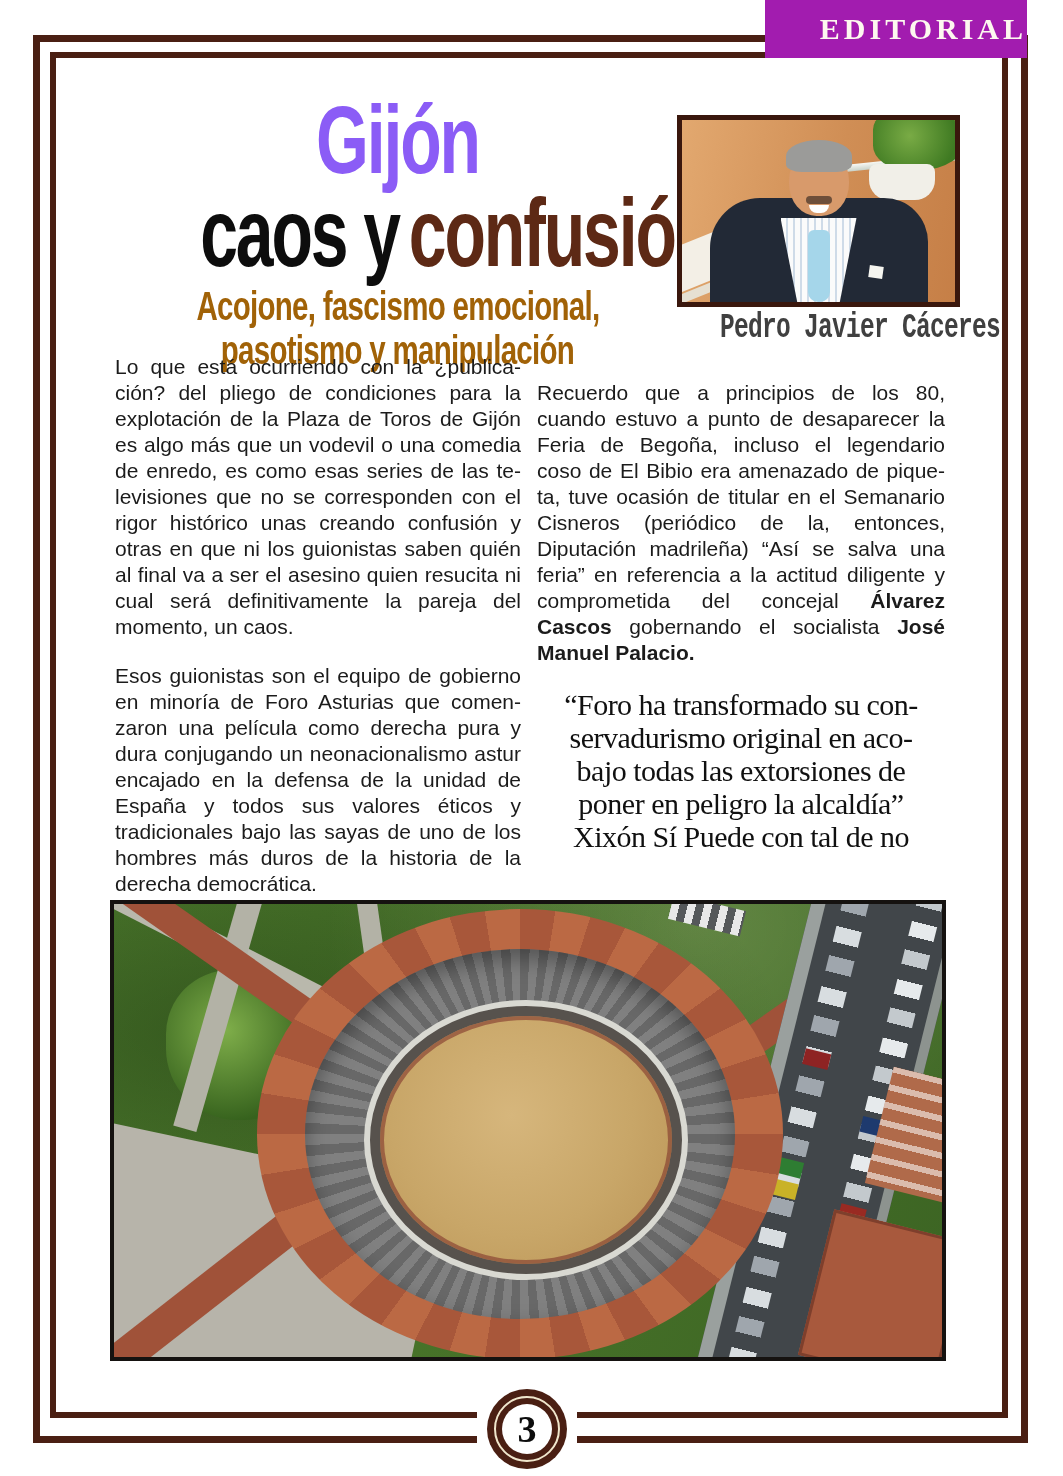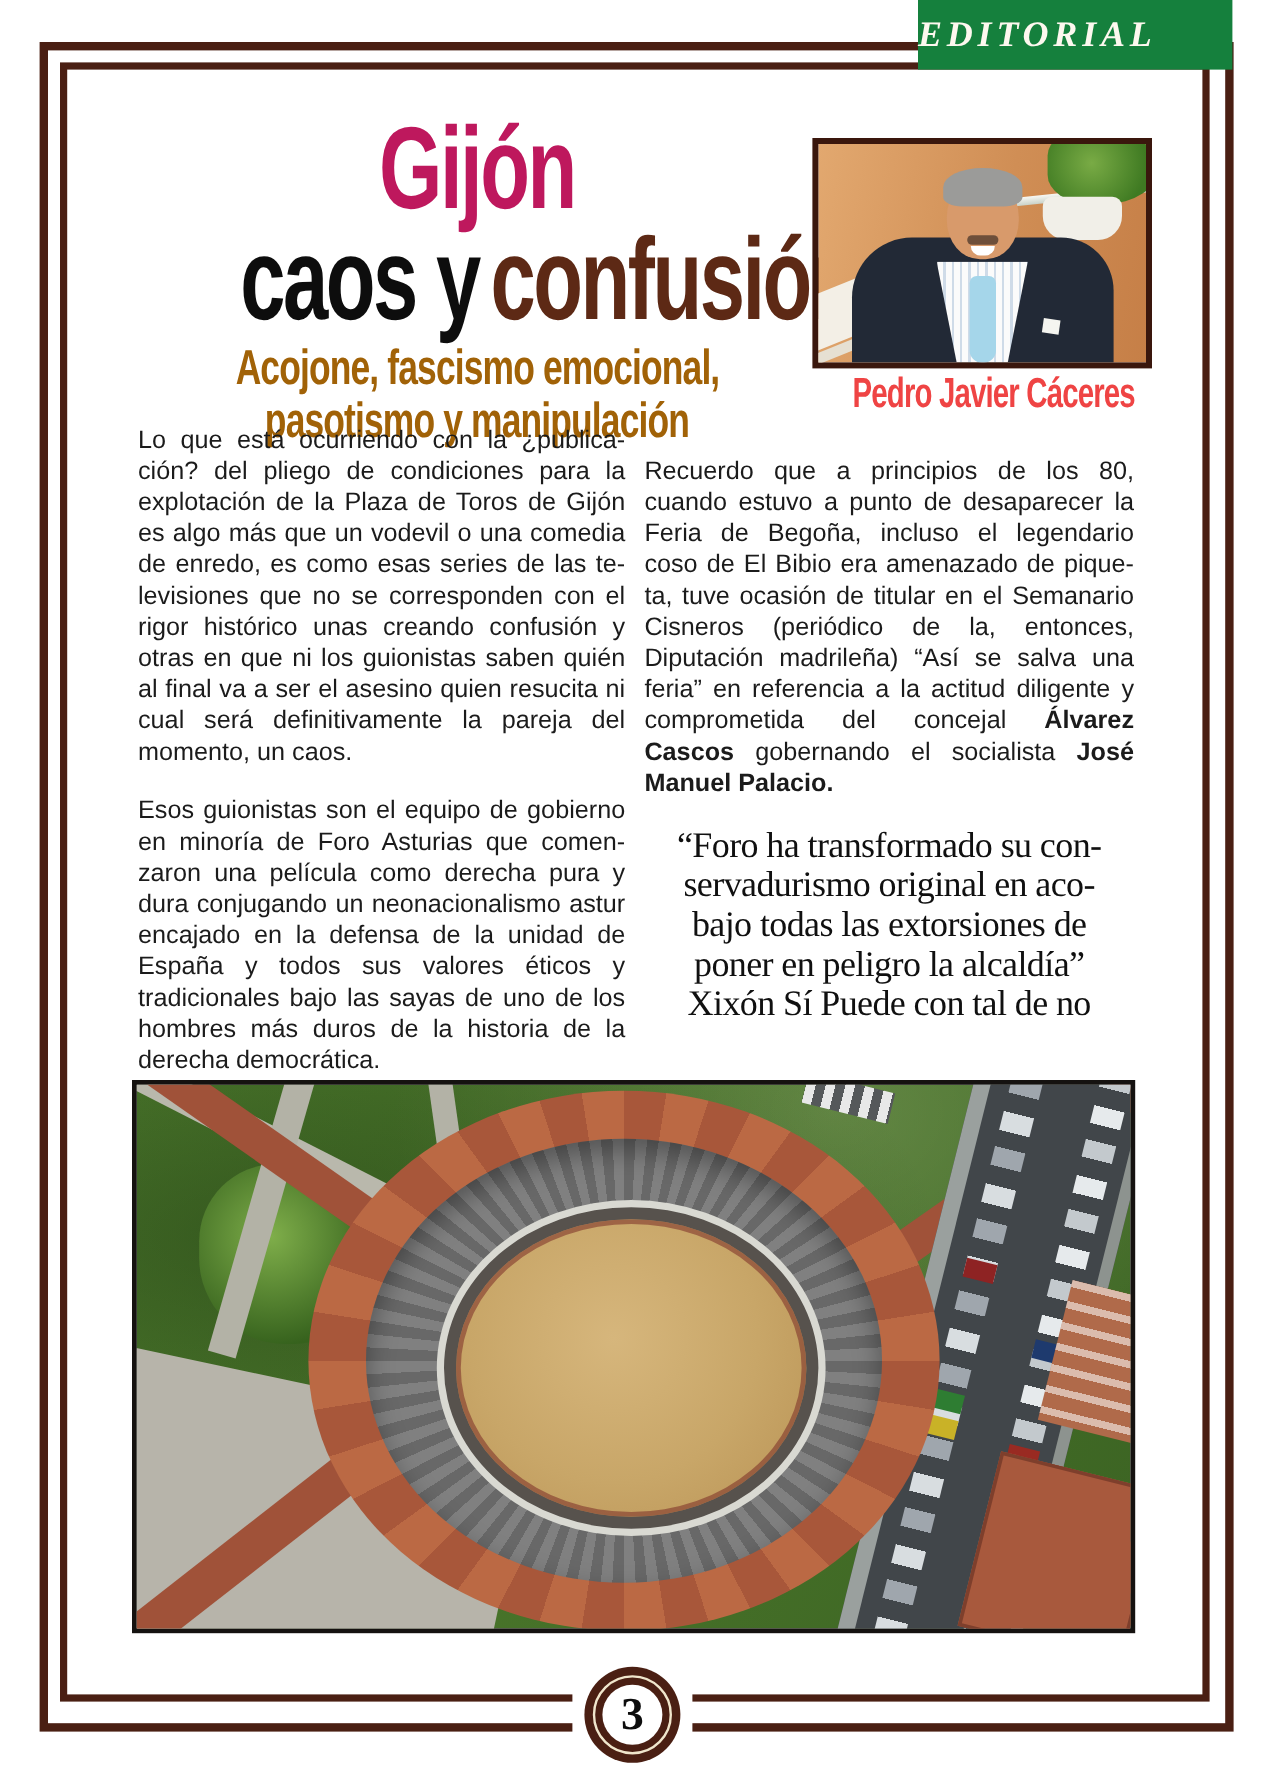--- a/index.html
+++ b/index.html
@@ -11,35 +11,35 @@
   .frame-outer{
     position:absolute;left:33px;top:35px;width:995px;height:1408px;
     border:7px solid #4a1f13;box-sizing:border-box;z-index:1;
   }
   .frame-inner{
     position:absolute;left:50px;top:52px;width:958px;height:1366px;
     border:6px solid #4a1f13;box-sizing:border-box;z-index:1;
   }
   
   .editorial-box{
-    position:absolute;left:765px;top:0;width:262px;height:58px;background:#15803d;
-    display:flex;align-items:center;justify-content:flex-start;z-index:5;font-style:italic;
+    position:absolute;left:765px;top:0;width:262px;height:58px;background:#a21caf;
+    display:flex;align-items:center;justify-content:flex-end;z-index:5;
   }
   .editorial-box span{
     color:#fdf8ef;font-family:"Liberation Serif",serif;font-weight:bold;
     font-size:30px;letter-spacing:4px;
   }
   
   .title-wrap{position:absolute;left:90px;top:96px;width:615px;text-align:center;z-index:2;}
   .title-line{white-space:nowrap;}
   .title-line .squeeze{
     display:inline-block;transform:scaleX(0.70);transform-origin:50% 50%;
     font-weight:bold;letter-spacing:-3px;
   }
-  .t1{font-size:97px;line-height:88px;color:#be185d;}
+  .t1{font-size:97px;line-height:88px;color:#8b5cf6;}
   .t2{font-size:97px;line-height:98px;}
   .t2 .c-black{color:#0d0d0d;}
   .t2 .c-brown{color:#5d2915;margin-left:14px;}
   .subtitle{font-size:41px;line-height:40px;color:#a16207;margin-top:4px;}
   .subtitle .squeeze{transform:scaleX(0.72);letter-spacing:-1px;}
   
   .portrait{
     position:absolute;left:677px;top:115px;width:283px;height:192px;
     border:5px solid #3a170d;box-sizing:border-box;overflow:hidden;z-index:2;
     background:linear-gradient(100deg,#e2a86f 0%,#d08e55 55%,#c67f47 100%);
@@ -63,21 +63,21 @@
     background:#d89a6b;border-radius:50% 50% 46% 46%;}
   .p-hair{left:50%;transform:translateX(-50%);top:20px;width:66px;height:32px;
     background:#9b9b99;border-radius:50% 50% 24% 24%;}
   .p-stache{left:50%;transform:translateX(-50%);top:76px;width:26px;height:8px;
     background:#6e4f3a;border-radius:4px;}
   .p-smile{left:50%;transform:translateX(-50%);top:85px;width:20px;height:8px;
     background:#fff;border-radius:0 0 10px 10px;}
   .p-square{left:calc(50% + 50px);bottom:24px;width:14px;height:12px;background:#f5f5f0;transform:rotate(8deg);}
   .caption{
     position:absolute;left:660px;top:308px;width:320px;text-align:left;z-index:2;
-    font-size:35px;color:#ef4444;white-space:nowrap;
+    font-size:35px;color:#404040;white-space:nowrap;font-family:Liberation Mono, monospace;
   }
   .caption .squeeze{display:inline-block;transform:scaleX(0.70);transform-origin:50% 50%;
     font-weight:bold;letter-spacing:-1px;}
   
   .col{position:absolute;font-size:21px;line-height:26px;color:#1b1b1b;
     text-align:justify;z-index:2;}
   .col-left{left:115px;top:354px;width:406px;}
   .col-right{left:537px;top:380px;width:408px;}
   .col p{margin:0;}
   .col p + p{margin-top:23px;}

